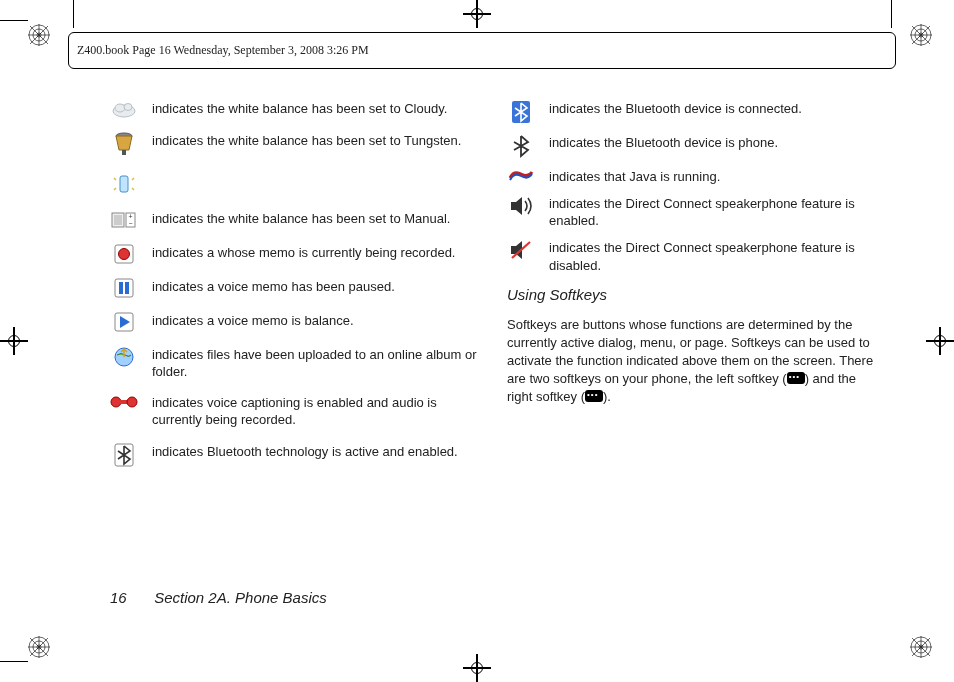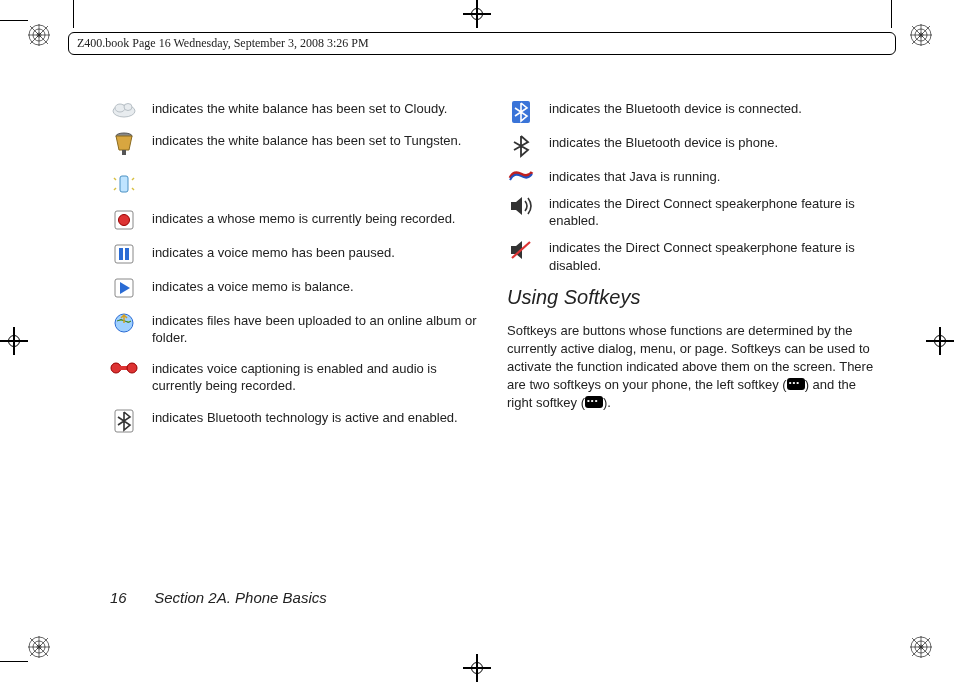--- a/index.html
+++ b/index.html
@@ -14,21 +14,21 @@
     background: #fff;
   }
   
   .topline {
     position: absolute;
     top: 32px;
     left: 68px;
     right: 58px;
     border: 1px solid #000;
     border-radius: 6px;
-    padding: 3px 8px;
+    padding: 10px 8px;
     font-family: "Times New Roman", serif;
     font-size: 12px;
   }
   
   .regmark {
     position: absolute;
     width: 22px; height: 22px;
   }
   .regmark svg { width:22px; height:22px; display:block; }
   .crossmark {
@@ -58,21 +58,21 @@
   .col { flex:1; }
   .row { display:flex; gap:14px; margin-bottom:14px; align-items:flex-start; }
   .ic  { flex: 0 0 28px; display:flex; justify-content:center; }
   .tx  { flex:1; line-height:1.32; }
   .col2-row { margin-bottom:10px; }
 
   h3.ital {
     font-family: Arial, Helvetica, sans-serif;
     font-style: italic;
     font-weight: 400;
-    font-size: 20px;
+    font-size: 15px;
     margin: 12px 0 6px 0;
   }
   .para { line-height:1.38; }
 
   .footer {
     position:absolute;
     left: 110px;
     bottom: 76px;
     font-style: italic;
     font-size: 15px;
@@ -209,20 +209,32 @@
         <svg width="24" height="24" viewBox="0 0 24 24">
             <rect x="8" y="4" width="8" height="16" rx="2" fill="#bfe4ff" stroke="#4a90c2"></rect>
             <line x1="4" y1="8" x2="2" y2="6" stroke="#d8c040" stroke-width="1.5"></line>
             <line x1="4" y1="16" x2="2" y2="18" stroke="#d8c040" stroke-width="1.5"></line>
             <line x1="20" y1="8" x2="22" y2="6" stroke="#d8c040" stroke-width="1.5"></line>
             <line x1="20" y1="16" x2="22" y2="18" stroke="#d8c040" stroke-width="1.5"></line>
           </svg>
       </div>
     </div>
 
+    <div class="row">
+      <div class="ic">
+        <svg width="26" height="20" viewBox="0 0 26 20">
+            <rect x="1" y="3" width="12" height="14" fill="#eee" stroke="#888"></rect>
+            <rect x="3" y="5" width="8" height="10" fill="#ccc"></rect>
+            <rect x="15" y="3" width="9" height="14" fill="#fff" stroke="#888"></rect>
+            <text x="19.5" y="9" font-size="7" text-anchor="middle" fill="#333">+</text>
+            <text x="19.5" y="16" font-size="7" text-anchor="middle" fill="#333">−</text>
+          </svg>
+      </div>
+      <div class="tx">indicates the white balance has been set to Manual.</div>
+    </div>
 
     <div class="row">
       <div class="ic">
         <svg width="20" height="20" viewBox="0 0 20 20">
             <rect x="1" y="1" width="18" height="18" rx="2" fill="#fff" stroke="#888"></rect>
             <circle cx="10" cy="10" r="5.5" fill="#d33" stroke="#900"></circle>
           </svg>
       </div>
       <div class="tx">indicates a whose memo is currently being recorded.</div>
     </div>

